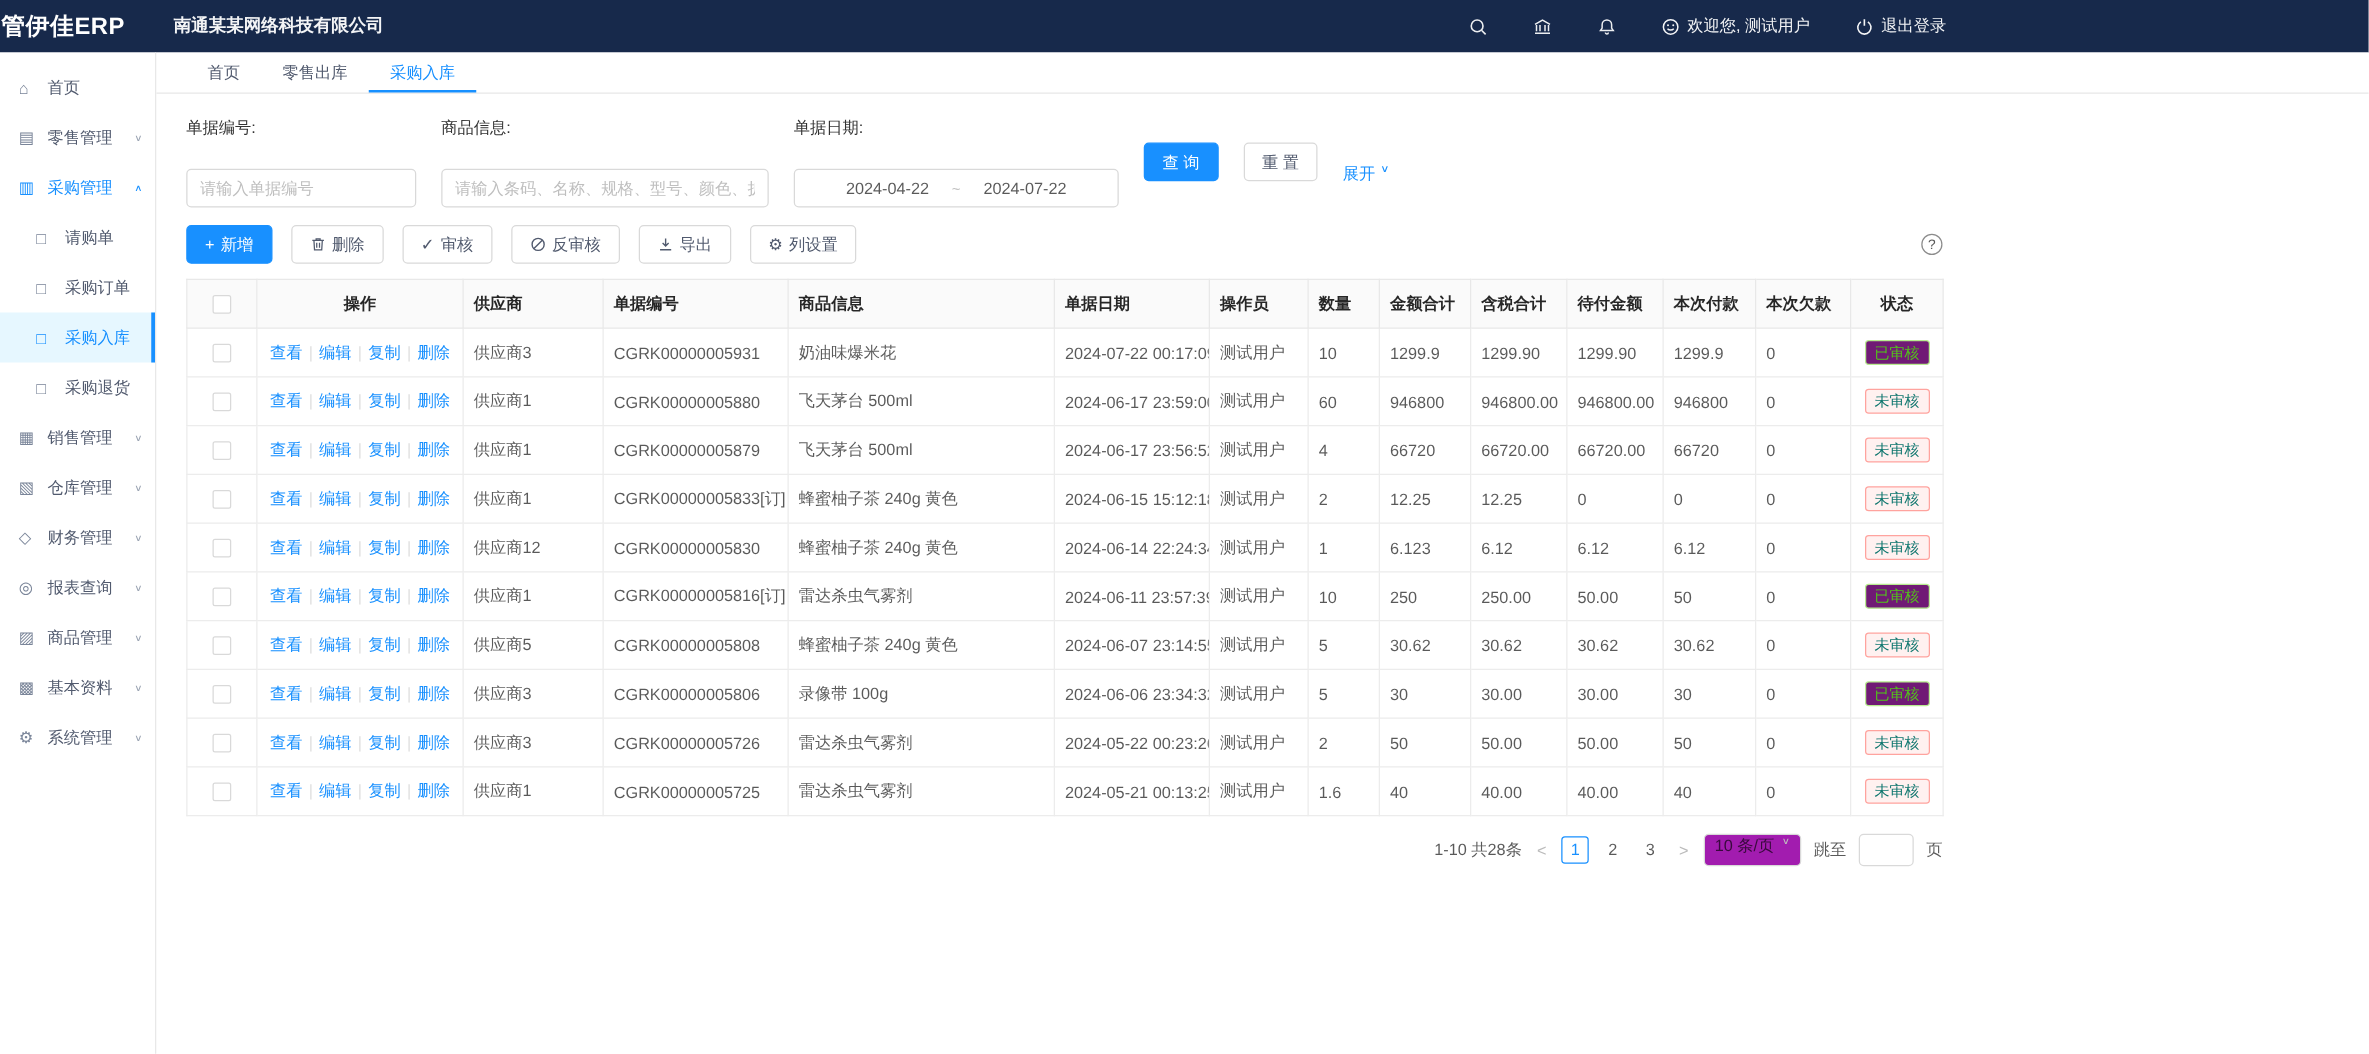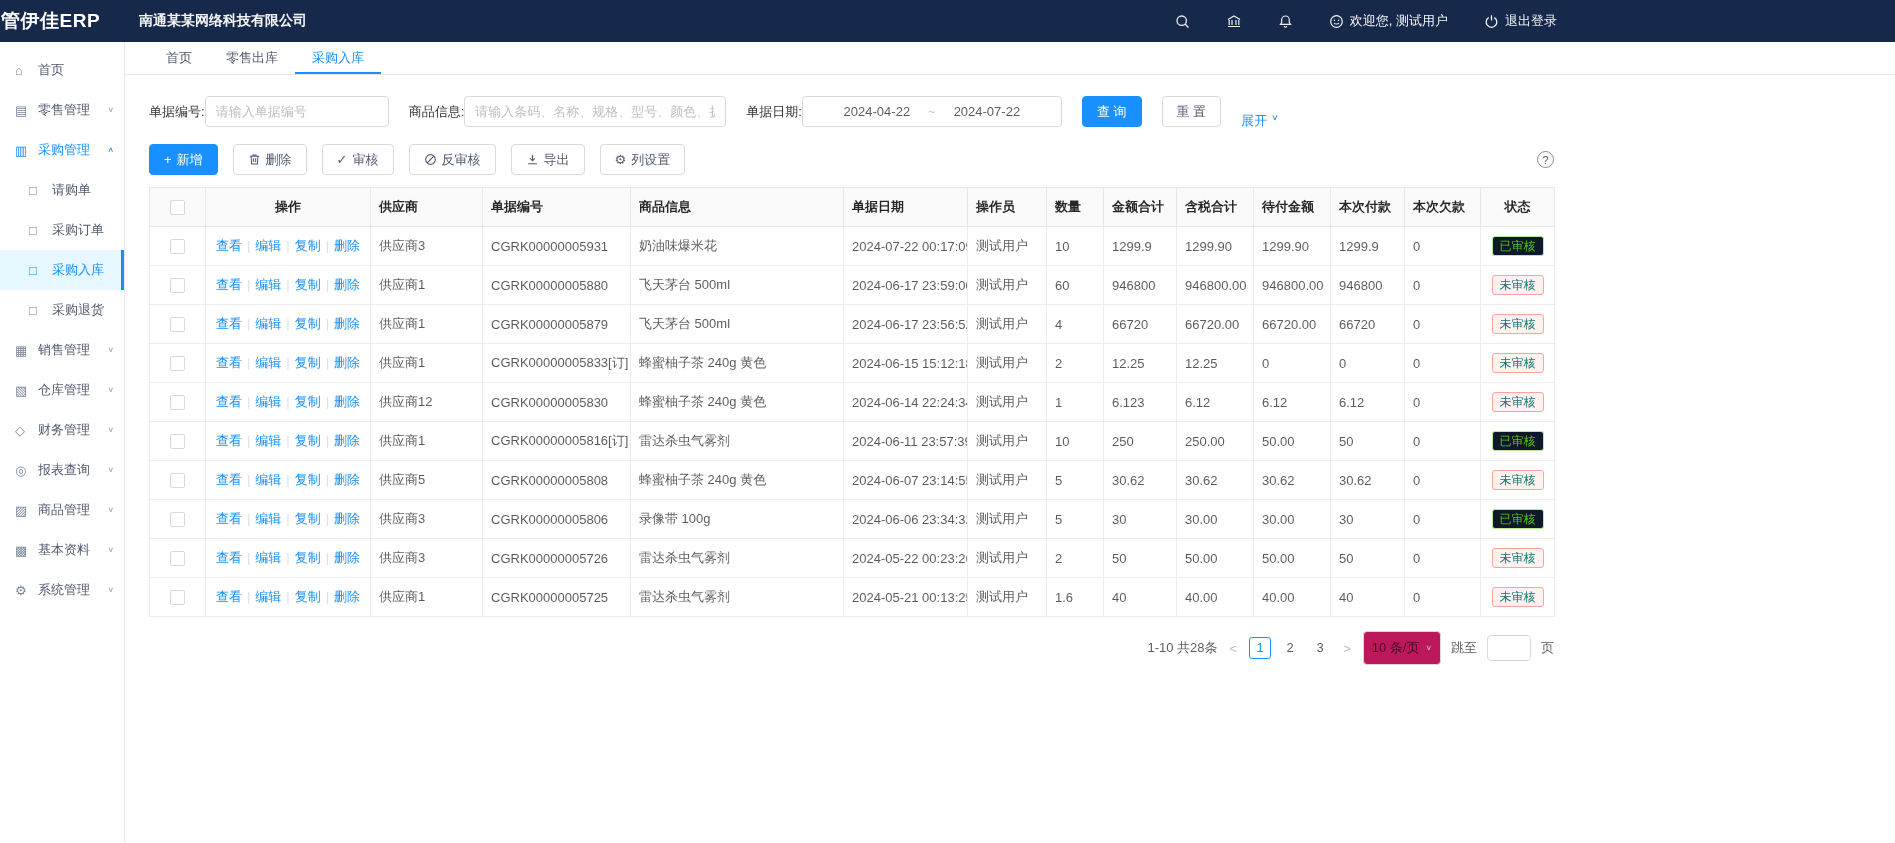--- a/index.html
+++ b/index.html
@@ -28,21 +28,21 @@
   .menu-active { background: #e6f7ff; color: #1890ff; border-right: 3px solid #1890ff; }
   .menu-active .menu-icon { color: #1890ff; }
   
   .main { margin-left: 125px; }
   .tabbar { height: 33px; border-bottom: 1px solid #e8e8e8; display: flex; align-items: stretch; padding-left: 24px; background: #fff; }
   .tab { padding: 0 17px; line-height: 31px; font-size: 13px; color: #515a6e; cursor: pointer; border-bottom: 2px solid transparent; }
   .tab-active { color: #1890ff; border-bottom-color: #1890ff; }
   .content { padding: 0 24px; width: 1453px; }
   
   .filterbar { display: flex; align-items: center; gap: 20px; padding: 18px 0 12px; }
-  .fgroup { display: flex; align-items: center; gap: 0; }
+  .fgroup { display: flex; gap: 24px; flex-direction: column; }
   .flabel { font-size: 13px; color: #333; white-space: nowrap; }
   .finput { height: 31px; border: 1px solid #d9d9d9; border-radius: 4px; padding: 0 10px; font-size: 13px; color: rgba(0,0,0,.65); outline: none; font-family: inherit; }
   .finput::placeholder { color: #bfbfbf; }
   .w230 { width: 184px; } .w262 { width: 262px; }
   .daterange { width: 260px; height: 31px; border: 1px solid #d9d9d9; border-radius: 4px; display: flex; align-items: center; justify-content: center; gap: 4px; background: #fff; }
   .dinput { border: none; outline: none; width: 95px; text-align: center; font-size: 13px; color: rgba(0,0,0,.65); background: transparent; font-family: inherit; }
   .dsep { color: #bfbfbf; font-size: 12px; }
   .btn { height: 31px; padding: 0 14px; border: 1px solid #d9d9d9; background: #fff; border-radius: 4px; font-size: 13px; color: #515a6e; cursor: pointer; display: inline-flex; align-items: center; gap: 5px; font-family: inherit; white-space: nowrap; }
   .btn svg { display: block; }
   .btn-primary { background: #1890ff; border-color: #1890ff; color: #fff; }
@@ -58,29 +58,29 @@
   thead th { background: #fafafa; height: 39px; color: rgba(0,0,0,.85); font-weight: 600; border-color: #e8e8e8; }
   tbody td { height: 39px; color: rgba(0,0,0,.65); background: #fff; }
   .th-center { text-align: center; }
   .td-checkbox, .th-checkbox { text-align: center; }
   input[type=checkbox] { appearance: none; -webkit-appearance: none; width: 15px; height: 15px; border: 1px solid #d9d9d9; border-radius: 2px; background: #fff; vertical-align: middle; cursor: pointer; }
   .td-actions { text-align: center; }
   .action-link { color: #1890ff; cursor: pointer; text-decoration: none; }
   .action-sep { color: #e0e0e0; margin: 0 5px; }
   .td-status { text-align: center; }
   .tag { display: inline-block; font-size: 12px; line-height: 18px; padding: 0 7px; border-radius: 3px; border: 1px solid; }
-  .tag-green { color: #52c41a; background: #0f172a; border-color: #b7eb8f; }
+  .tag-green { color: #52c41a; background: #701a75; border-color: #b7eb8f; }
   .tag-red { color: #0f766e; background: #fff1f0; border-color: #ffa39e; }
   
   .pagination { display: flex; align-items: center; justify-content: flex-end; gap: 10px; padding: 14px 0; font-size: 13px; color: rgba(0,0,0,.65); }
   .pg-arrow { color: #bbb; cursor: pointer; font-size: 13px; padding: 0 2px; }
   .pg-pages { display: flex; gap: 8px; align-items: center; }
   .page-item { min-width: 22px; height: 22px; line-height: 20px; text-align: center; cursor: pointer; border: 1px solid transparent; border-radius: 3px; }
   .page-active { border-color: #1890ff; color: #1890ff; }
-  .pg-size { height: 26px; border: 1px solid #d9d9d9; border-radius: 4px; padding: 16px 8px; display: inline-flex; align-items: center; gap: 6px; cursor: pointer; background: #be185d; }
+  .pg-size { height: 26px; border: 1px solid #d9d9d9; border-radius: 4px; padding: 0 8px; display: inline-flex; align-items: flex-start; gap: 6px; cursor: pointer; background: #a21caf; }
   .pg-caret { font-size: 9px; color: #bfbfbf; transform: scaleY(.8); }
   .pg-jump-input { width: 44px; height: 26px; border: 1px solid #d9d9d9; border-radius: 4px; outline: none; padding: 0 6px; font-size: 13px; font-family: inherit; }
 </style>
 </head>
 <body>
 
 <header class="topbar">
   <div class="logo">管伊佳ERP</div>
   <div class="company">南通某某网络科技有限公司</div>
   <div class="topbar-right">

